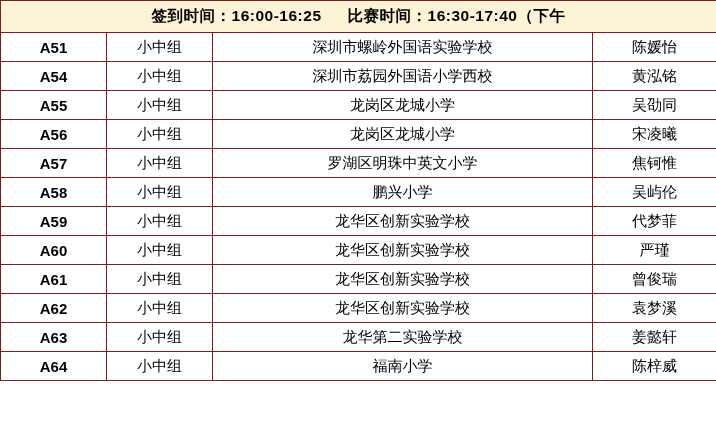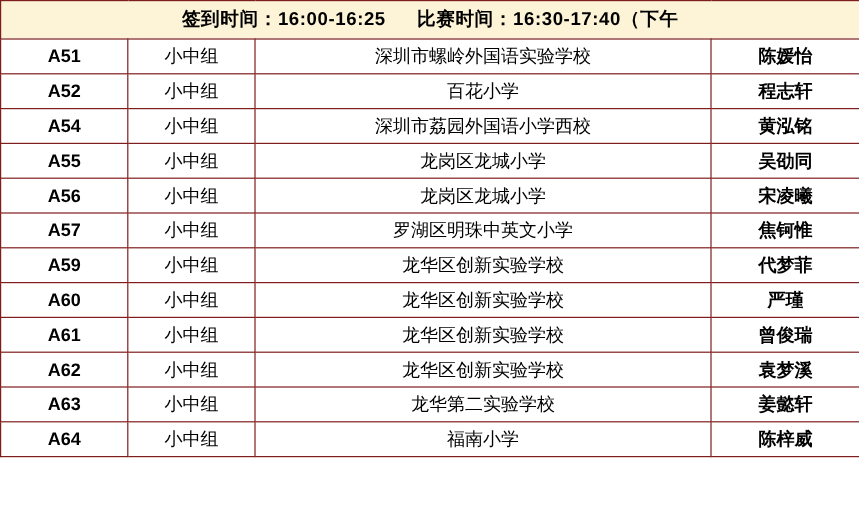--- a/index.html
+++ b/index.html
@@ -68,21 +68,20 @@
     font-size: 15px;
   }
   td.school {
     text-align: center;
     padding-left: 10px;
     font-size: 15px;
   }
   td.name {
     text-align: center;
     font-size: 15px;
-    font-weight: bold;
   }
   
   tr.data-row td { background: #ffffff; }
 </style>
 </head>
 <body>
 
 <div id="sheet">
   <table class="grid">
     <colgroup>
@@ -100,26 +99,20 @@
           </div>
         </td>
       </tr>
     <tr class="data-row">
           <td class="code">A51</td>
           <td class="group">小中组</td>
           <td class="school">深圳市螺岭外国语实验学校</td>
           <td class="name">陈媛怡</td>
         </tr>
         <tr class="data-row">
-          <td class="code">A52</td>
-          <td class="group">小中组</td>
-          <td class="school">百花小学</td>
-          <td class="name">程志轩</td>
-        </tr>
-        <tr class="data-row">
           <td class="code">A54</td>
           <td class="group">小中组</td>
           <td class="school">深圳市荔园外国语小学西校</td>
           <td class="name">黄泓铭</td>
         </tr>
         <tr class="data-row">
           <td class="code">A55</td>
           <td class="group">小中组</td>
           <td class="school">龙岗区龙城小学</td>
           <td class="name">吴劭同</td>
@@ -128,20 +121,26 @@
           <td class="code">A56</td>
           <td class="group">小中组</td>
           <td class="school">龙岗区龙城小学</td>
           <td class="name">宋凌曦</td>
         </tr>
         <tr class="data-row">
           <td class="code">A57</td>
           <td class="group">小中组</td>
           <td class="school">罗湖区明珠中英文小学</td>
           <td class="name">焦钶惟</td>
+        </tr>
+        <tr class="data-row">
+          <td class="code">A58</td>
+          <td class="group">小中组</td>
+          <td class="school">鹏兴小学</td>
+          <td class="name">吴屿伦</td>
         </tr>
         <tr class="data-row">
           <td class="code">A59</td>
           <td class="group">小中组</td>
           <td class="school">龙华区创新实验学校</td>
           <td class="name">代梦菲</td>
         </tr>
         <tr class="data-row">
           <td class="code">A60</td>
           <td class="group">小中组</td>

